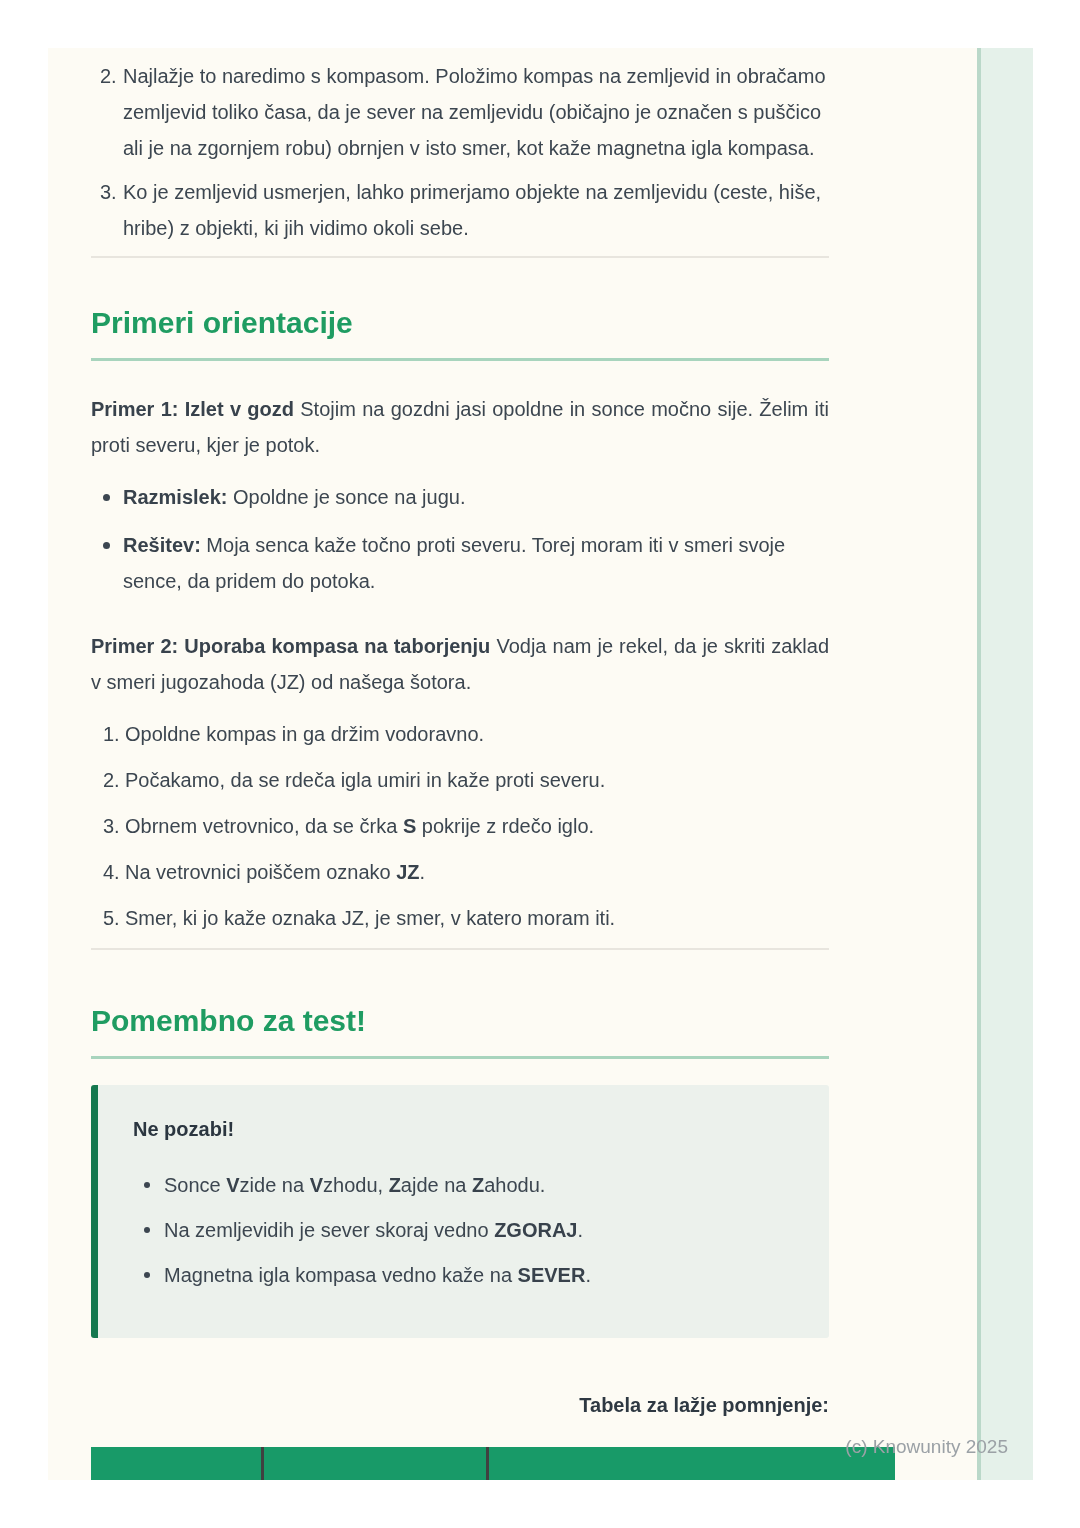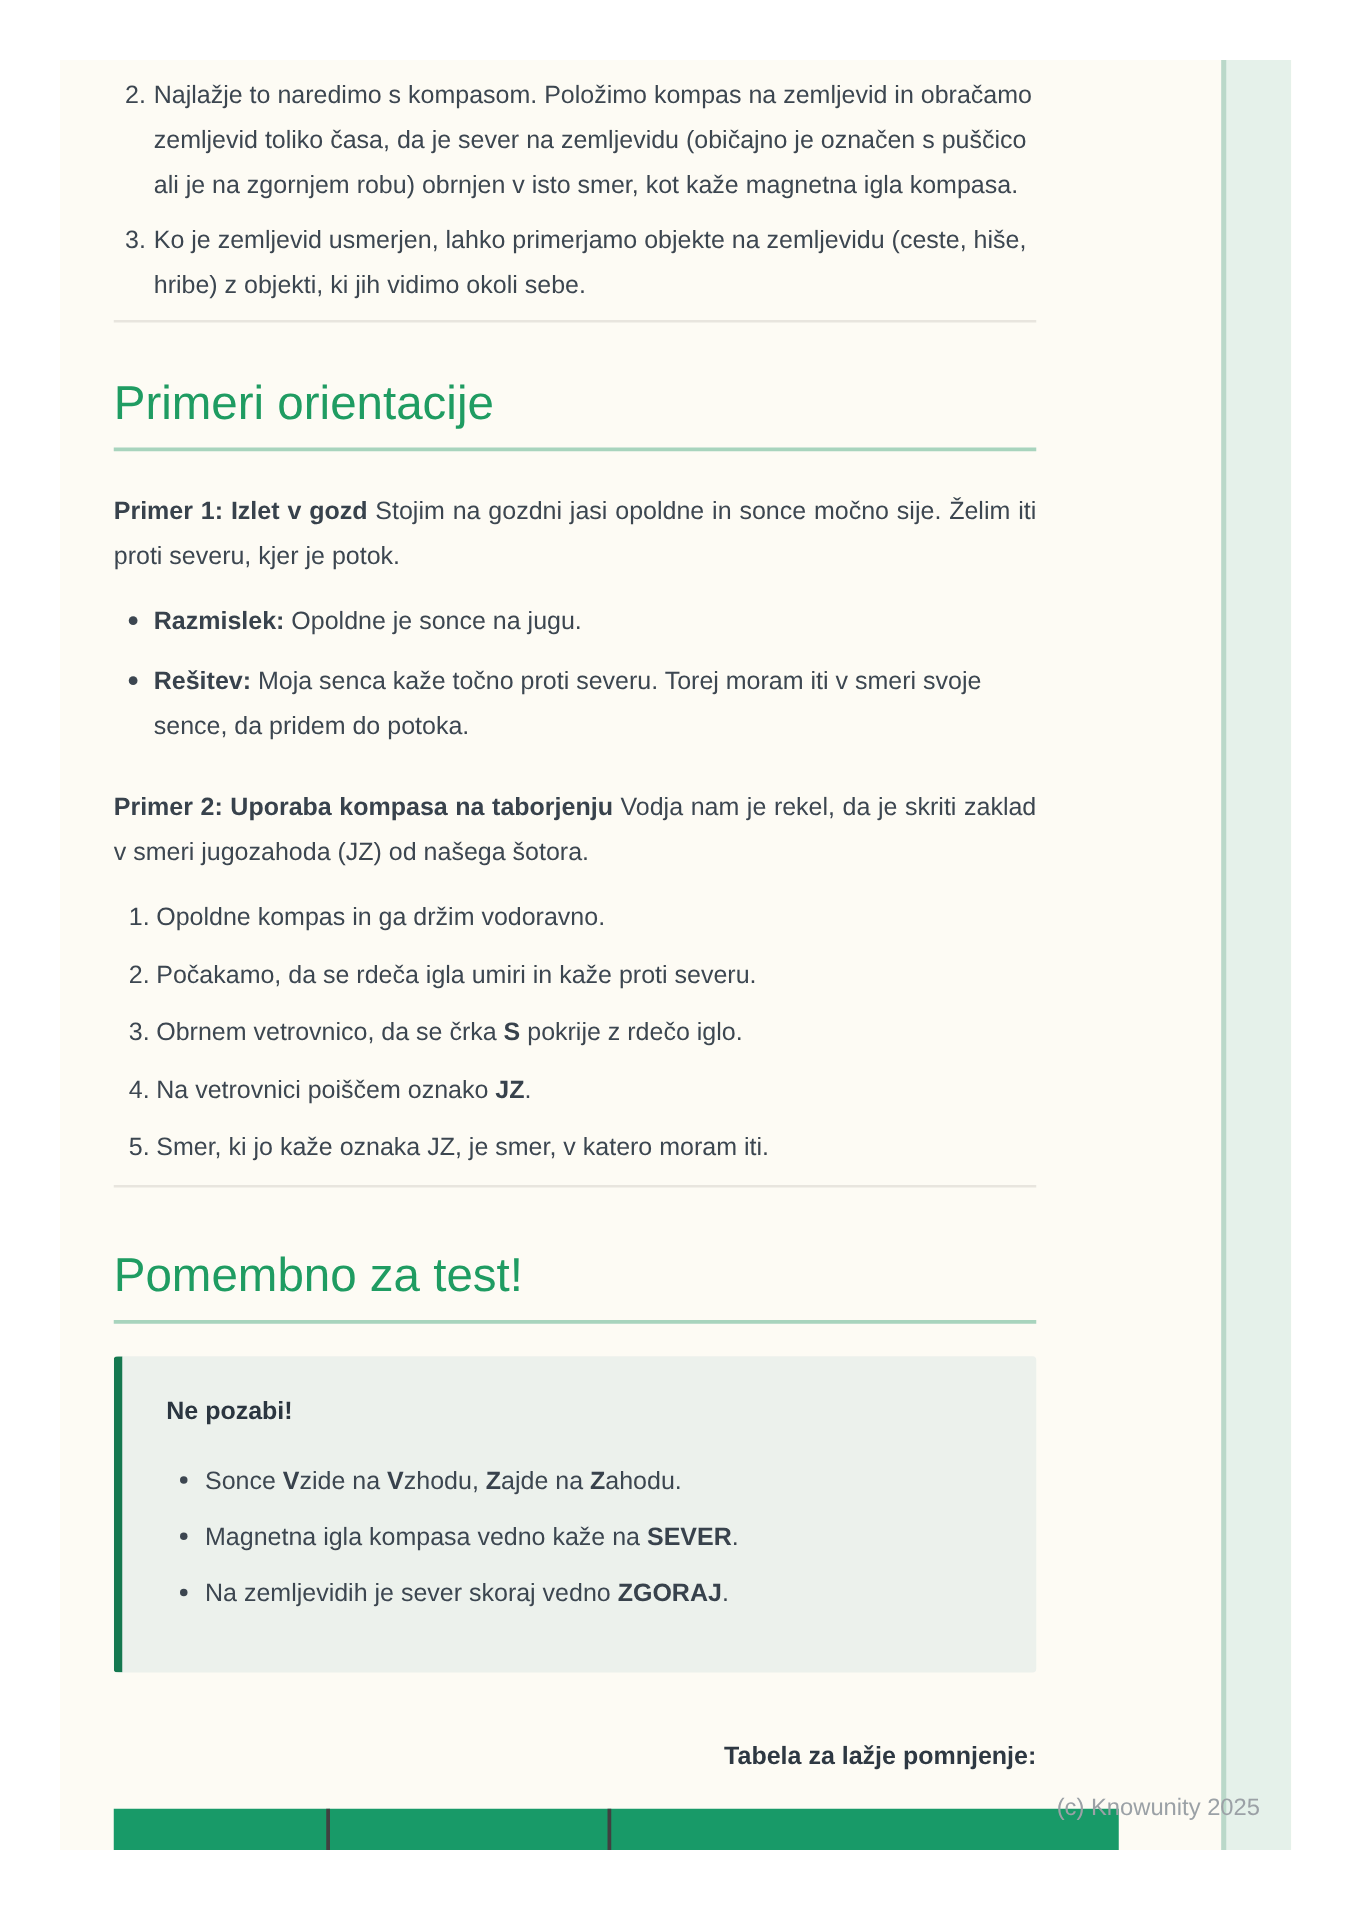--- a/index.html
+++ b/index.html
@@ -35,21 +35,21 @@
   .rowtext { flex:1; }
 
   .intro-list { margin-top:10px; }
   .intro-list .row { margin-bottom:8px; }
 
   .divider { border:none; border-top:2px solid #e8e5de; }
   .divider-1 { margin-top:10px; }
   .divider-2 { margin-top:12px; }
 
   h1 {
-    font-size:38px; line-height:46px; font-weight:400;
+    font-size:30px; line-height:46px; font-weight:700;
     color:#1f9c62; letter-spacing:0;
   }
   .h1-a { margin-top:42px; }
   .h1-b { margin-top:48px; }
   .heading-underline { height:3px; background:#a8d4bd; margin-top:12px; }
 
   .para { text-align:justify; }
   .para-1 { margin-top:30px; }
   .para-2 { margin-top:29px; }
 
@@ -171,25 +171,25 @@
 
       <div class="callout">
         <div class="callout-title">Ne pozabi!</div>
         <ul class="callout-list">
           <li class="row">
             <span class="dotcell"><span class="dot"></span></span>
             <div class="rowtext">Sonce <strong>V</strong>zide na <strong>V</strong>zhodu, <strong>Z</strong>ajde na <strong>Z</strong>ahodu.</div>
           </li>
           <li class="row">
             <span class="dotcell"><span class="dot"></span></span>
-            <div class="rowtext">Magnetna igla kompasa vedno kaže na <strong>SEVER</strong>.</div>
+            <div class="rowtext">Na zemljevidih je sever skoraj vedno <strong>ZGORAJ</strong>.</div>
           </li>
           <li class="row">
             <span class="dotcell"><span class="dot"></span></span>
-            <div class="rowtext">Na zemljevidih je sever skoraj vedno <strong>ZGORAJ</strong>.</div>
+            <div class="rowtext">Magnetna igla kompasa vedno kaže na <strong>SEVER</strong>.</div>
           </li>
         </ul>
       </div>
 
       <p class="table-caption">Tabela za lažje pomnjenje:</p>
 
       <table class="memory-table">
         <thead>
           <tr>
             <th class="col-1">Metoda</th>

